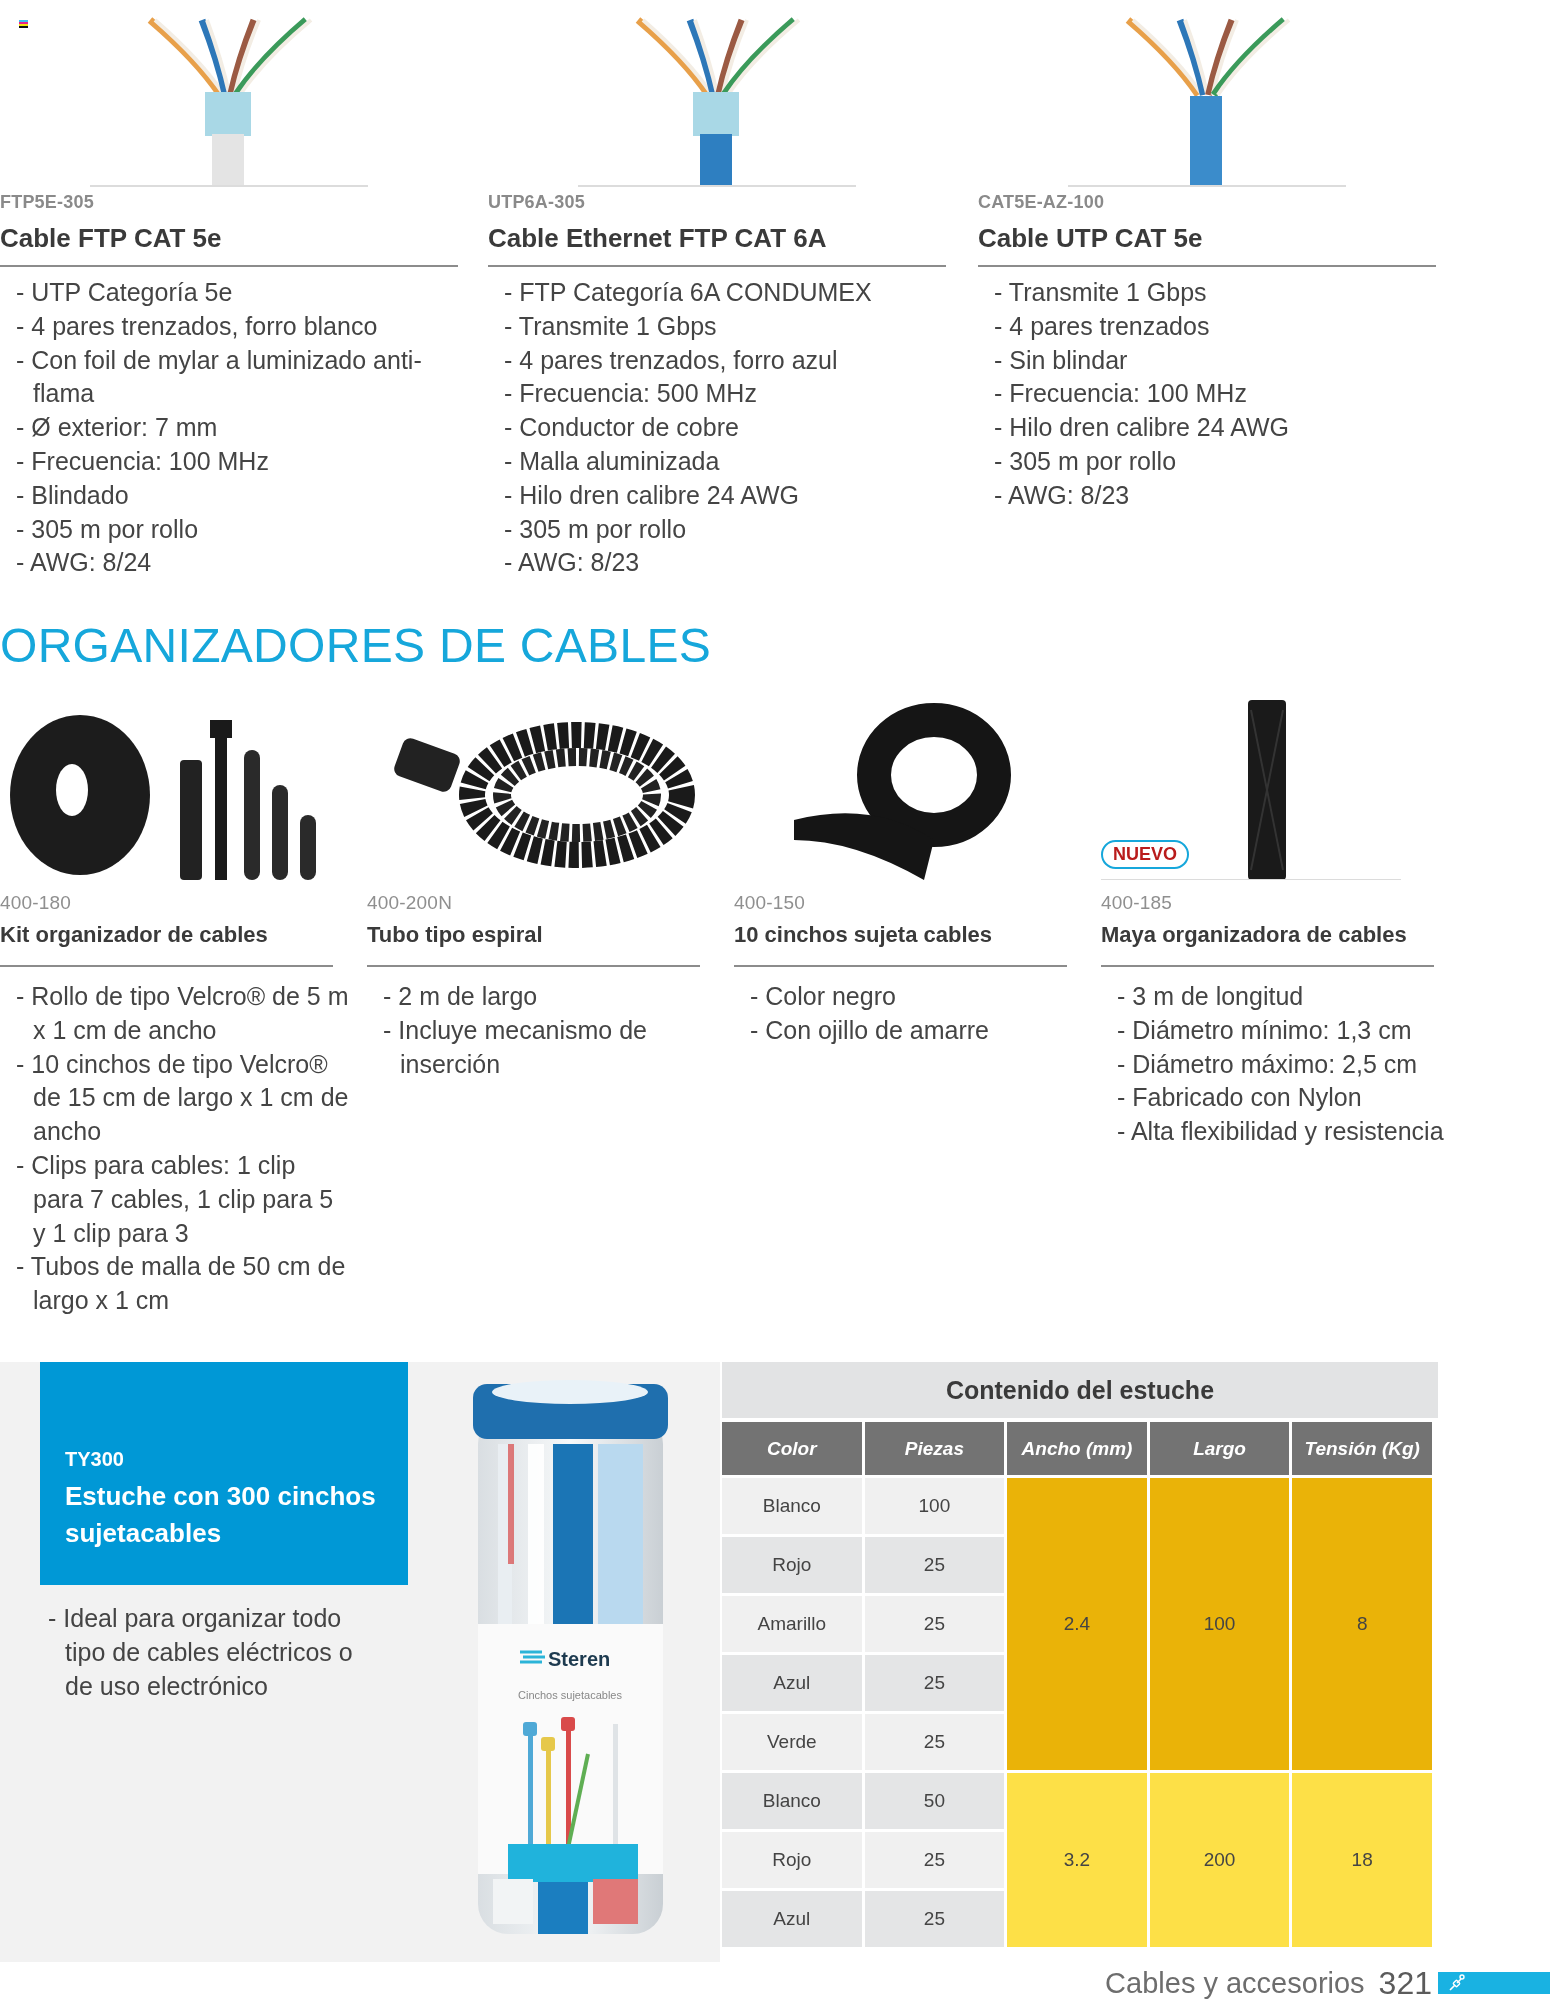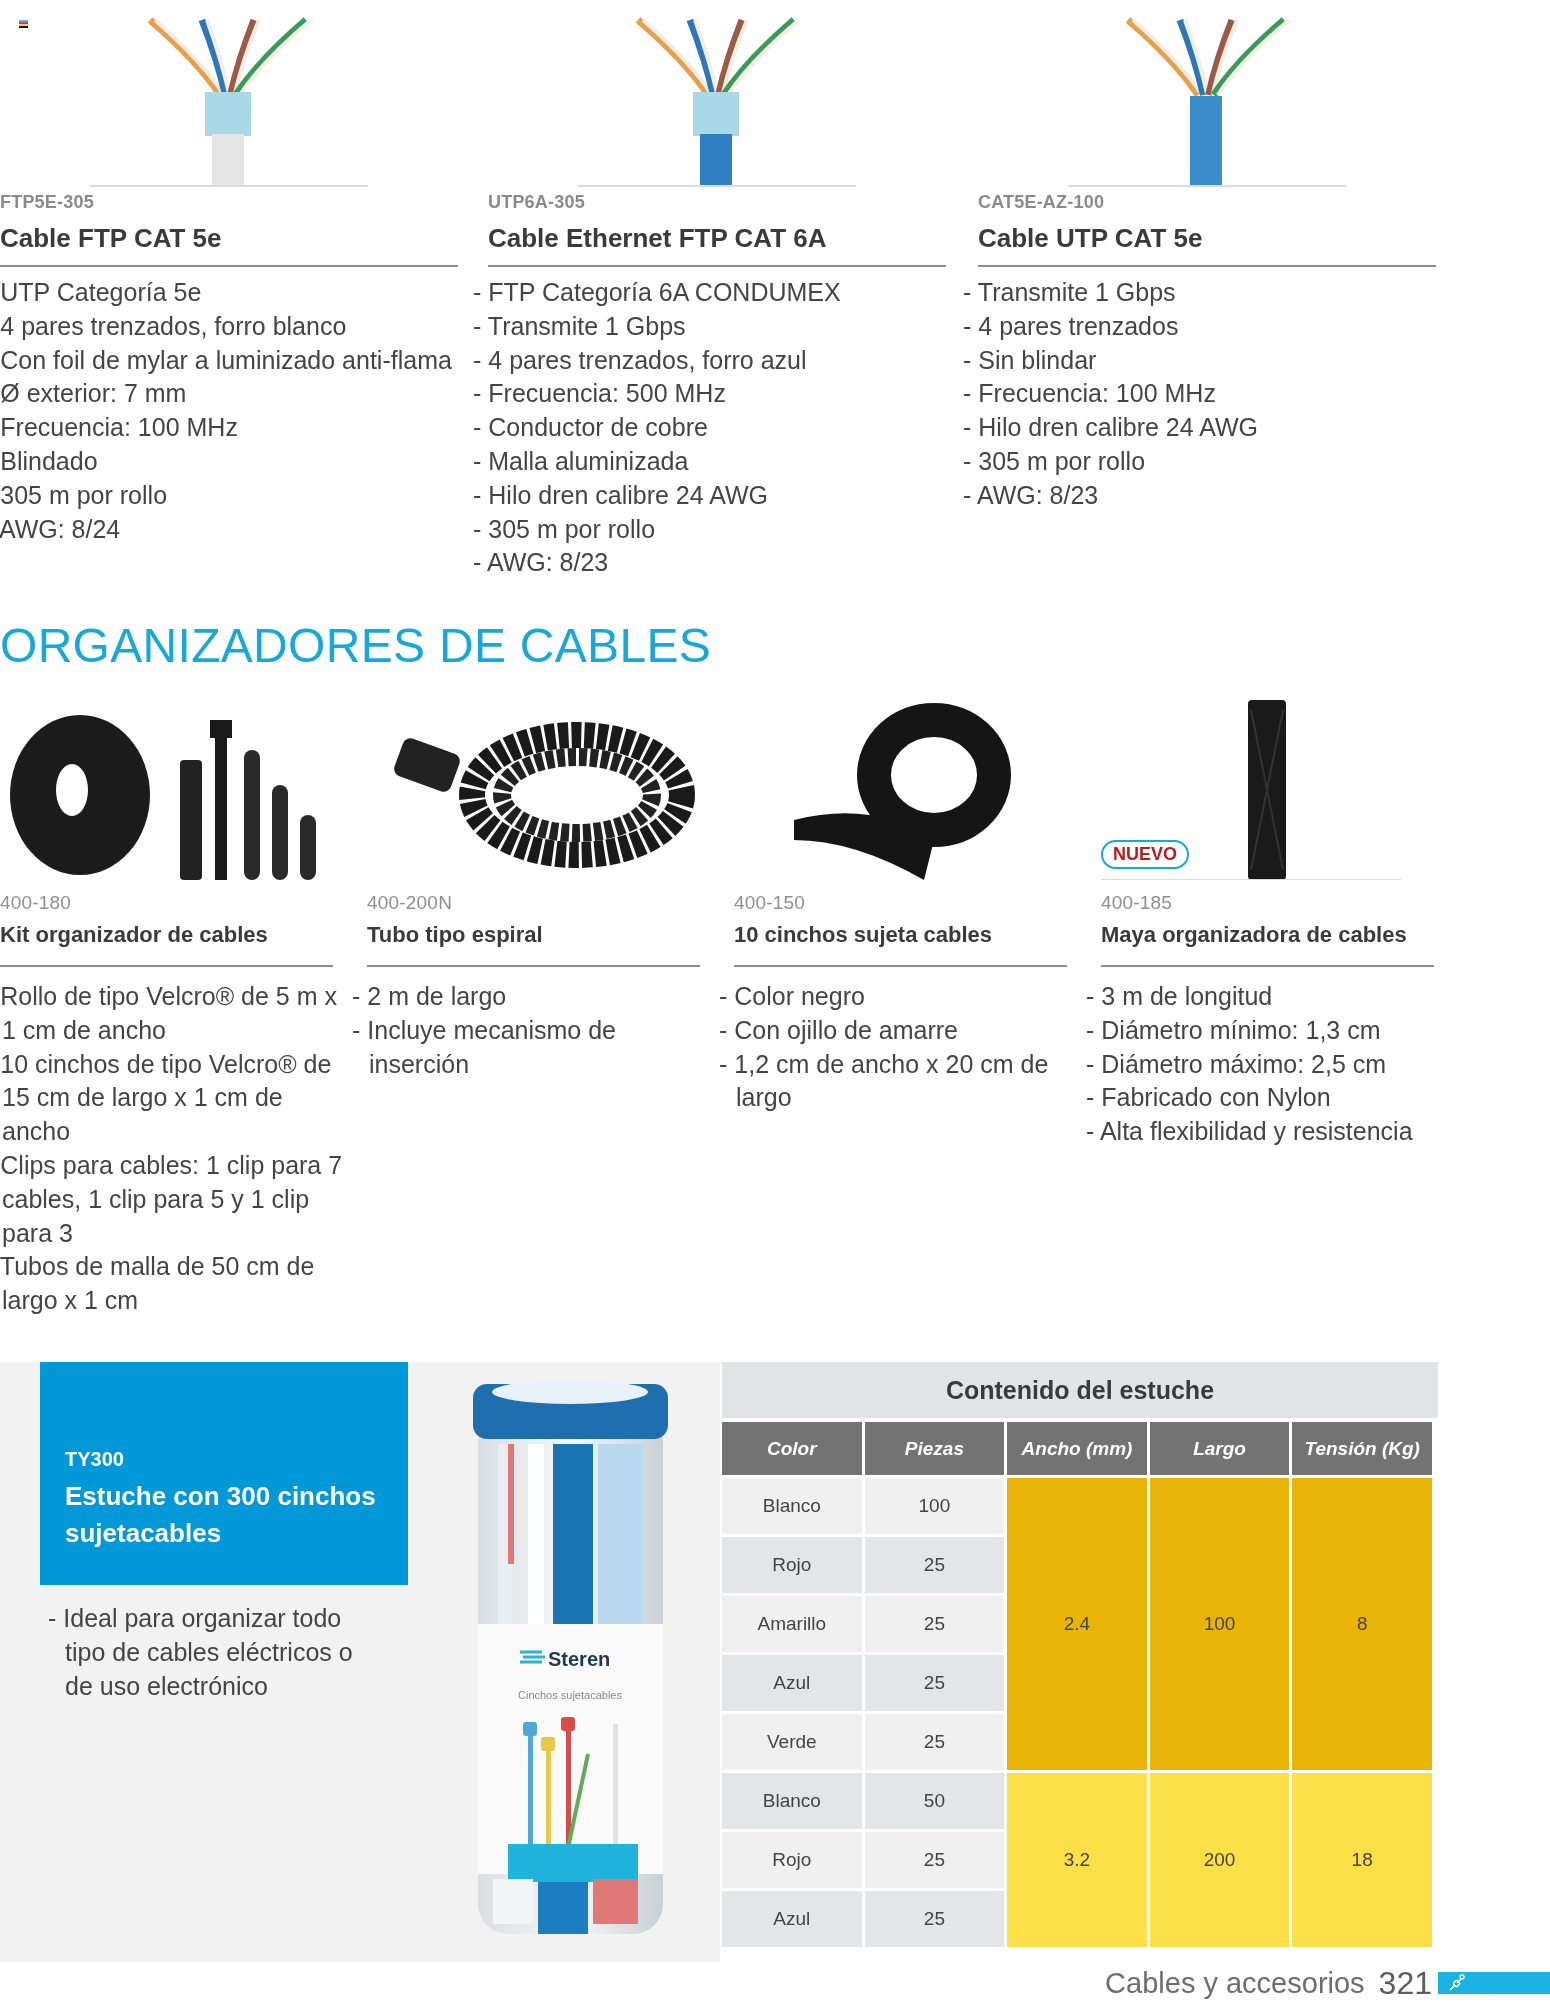--- a/index.html
+++ b/index.html
@@ -11,21 +11,21 @@
 
   
   .cable-col { position: absolute; top: 0; width: 458px; }
   .cable-img { position: relative; height: 186px; }
   .cable-img .base { position: absolute; left: 90px; right: 90px; top: 185px; height: 2px; background: #dcdcdc; }
   .cable-img svg { position: absolute; left: 0; top: 0; }
   .prod-code { position: absolute; font-size: 18px; color: #8a8a8a; font-weight: bold; letter-spacing: 0.2px; }
   .prod-title { position: absolute; font-size: 26px; font-weight: bold; color: #3a3a3a; }
   .prod-rule { position: absolute; height: 2px; background: #8c8c8c; }
   .bullets { position: absolute; list-style: none; font-size: 25px; line-height: 33.8px; color: #444; }
-  .bullets li { padding-left: 2px; text-indent: -17px; }
+  .bullets li { padding-left: 33px; text-indent: -17px; }
   .bullets li::before { content: "- "; }
 
   
   .section-heading { position: absolute; left: 0; top: 618px; font-size: 48px; color: #16a7db; letter-spacing: 0.3px; font-weight: normal; }
 
   
   .org-col { position: absolute; top: 690px; width: 340px; height: 640px; }
   .org-col .prod-code { top: 202px; left: 0; font-size: 19px; font-weight: normal; color: #8f8f8f; }
   .org-col .prod-title { top: 232px; left: 0; font-size: 22px; text-align: right; }
   .org-col .prod-rule { top: 275px; left: 0; width: 333px; }
@@ -208,21 +208,20 @@
           <ellipse cx="200" cy="85" rx="60" ry="55" fill="none" stroke="#151515" stroke-width="34"></ellipse>
           <path d="M60 130 Q 140 110 200 150 L 190 190 Q 120 150 60 150 Z" fill="#151515"></path>
         </svg></div>
 
     <div class="prod-code">400-150</div>
     <div class="prod-title">10 cinchos sujeta cables</div>
     <div class="prod-rule"></div>
     <ul class="bullets">
       <li>Color negro</li>
         <li>Con ojillo de amarre</li>
-        <li>1,2 cm de ancho x 20 cm de largo</li>
     </ul>
     </div>
     <div class="org-col" style="left: 1101px;">
     <div style="position:absolute;left:0;top:0"><svg width="335" height="190" viewBox="0 0 335 190">
           <rect x="147" y="10" width="38" height="180" rx="4" fill="#1a1a1a"></rect>
           <path d="M150 20 L 182 180 M182 20 L150 180" stroke="#333" stroke-width="2"></path>
           <rect x="0" y="189" width="300" height="2" fill="#dcdcdc"></rect>
         </svg></div>
     <div class="badge-new" style="top:150px">NUEVO</div>
     <div class="prod-code">400-185</div>

